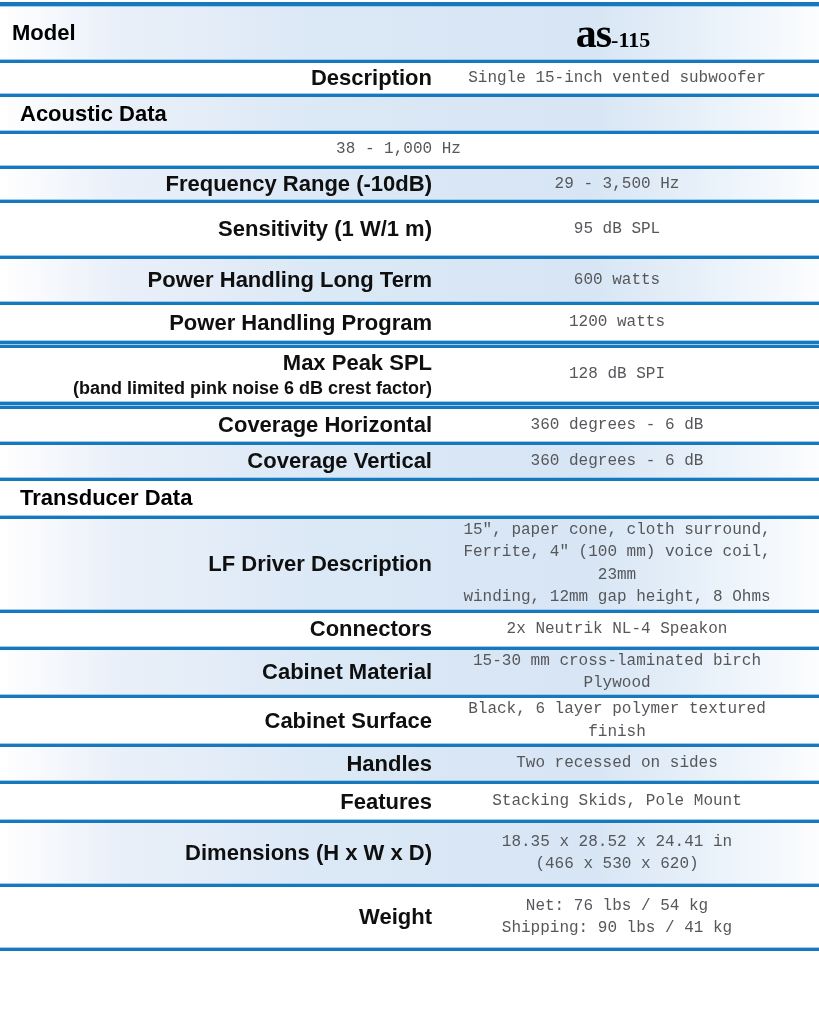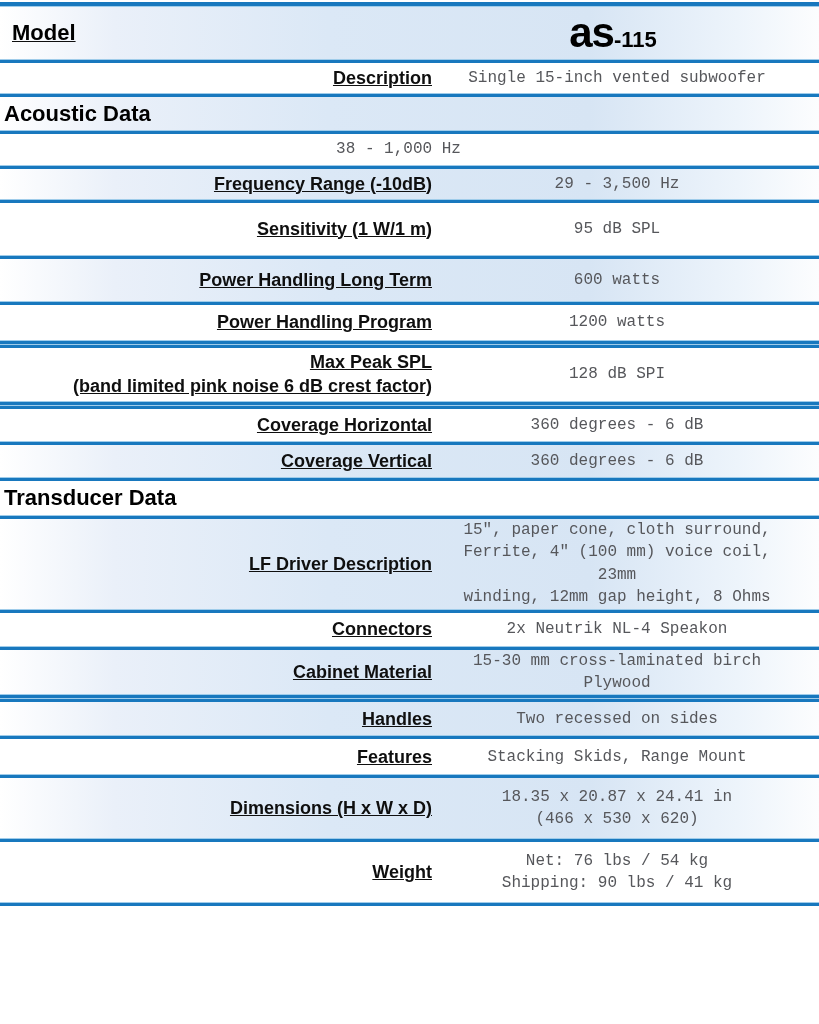--- a/index.html
+++ b/index.html
@@ -25,48 +25,47 @@
   .row.tinted{
     background:linear-gradient(90deg,
       #ffffff 0%, #eaf0f9 14%, #dbe8f6 40%,
       #d7e5f4 72%, #edf4fb 90%, #fcfdfe 100%);
   }
 
   .cell-label{
     flex:0 0 437px;box-sizing:border-box;
     text-align:right;padding-right:5px;
     color:#0f0f0f;
-    text-decoration:underline;
-  }
-  .lbl{font-weight:bold;font-size:18px;line-height:1.25;}
+  }
+  .lbl{font-weight:bold;font-size:22px;line-height:1.25;}
   .sublbl{display:block;font-weight:bold;font-size:18px;line-height:1.3;margin-top:1px;}
 
   .cell-value{
     flex:1;box-sizing:border-box;
     text-align:center;padding-right:30px;padding-left:8px;
     color:#56575b;font-size:16px;line-height:1.4;font-family:Liberation Mono, monospace;
   }
   .vline{display:block;}
 
   
   .row.model-row{min-height:52px;}
   .model-label{font-weight:bold;font-size:22px;color:#000;}
   .cell-label.left-head{text-align:left;padding-left:12px;}
   .model-value{
     flex:1;display:flex;justify-content:center;align-items:baseline;
-    padding-right:30px;color:#000;
+    padding-right:30px;color:#000;font-family:Liberation Serif, serif;
   }
   .model-name{font-weight:bold;font-size:42px;letter-spacing:-1px;line-height:1;}
   .model-suffix{font-weight:bold;font-size:22px;line-height:1;}
 
   
   .row.section-row{min-height:33px;}
   .section-title{
     font-weight:bold;font-size:22px;color:#000;
-    padding-left:4px;
+    padding-left:20px;
   }
 </style>
 </head>
 <body>
 
 <div class="sheet">
 
   <div class="divider first"></div>
 
   <div class="row model-row tinted">
@@ -202,47 +201,53 @@
 
   <div class="row tinted" style="min-height:35px">
     <div class="cell-label">
       <span class="lbl">Cabinet Material</span>
     </div>
     <div class="cell-value">15-30 mm cross-laminated birch Plywood</div>
   </div>
 
   <div class="divider"></div>
 
+  <div class="row" style="min-height:35px">
+    <div class="cell-label">
+      <span class="lbl">Cabinet Surface</span>
+    </div>
+    <div class="cell-value">Black, 6 layer polymer textured finish</div>
+  </div>
 
   <div class="divider"></div>
 
   <div class="row tinted" style="min-height:33px">
     <div class="cell-label">
       <span class="lbl">Handles</span>
     </div>
     <div class="cell-value">Two recessed on sides</div>
   </div>
 
   <div class="divider"></div>
 
   <div class="row" style="min-height:35px">
     <div class="cell-label">
       <span class="lbl">Features</span>
     </div>
-    <div class="cell-value">Stacking Skids, Range Mount</div>
+    <div class="cell-value">Stacking Skids, Pole Mount</div>
   </div>
 
   <div class="divider"></div>
 
   <div class="row tinted" style="min-height:60px">
     <div class="cell-label">
       <span class="lbl">Dimensions (H x W x D)</span>
     </div>
     <div class="cell-value">
-      <span class="vline">18.35 x 20.87 x 24.41 in</span>
+      <span class="vline">18.35 x 28.52 x 24.41 in</span>
       <span class="vline">(466 x 530 x 620)</span>
     </div>
   </div>
 
   <div class="divider"></div>
 
   <div class="row" style="min-height:60px">
     <div class="cell-label">
       <span class="lbl">Weight</span>
     </div>

